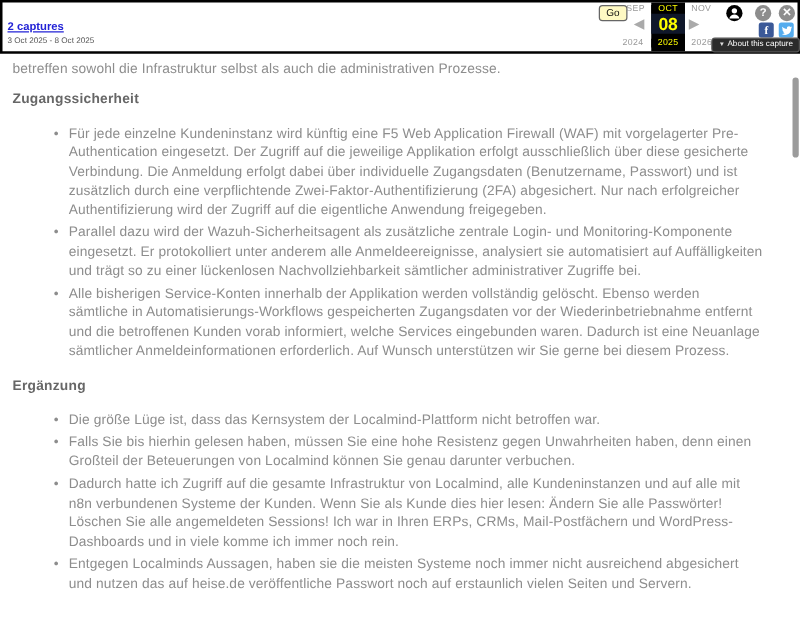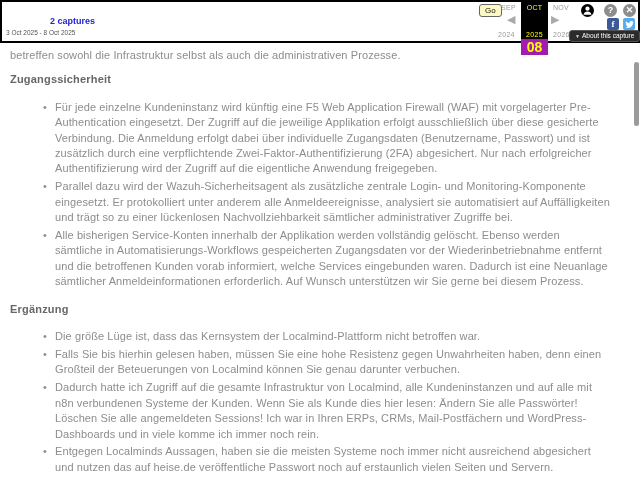--- a/index.html
+++ b/index.html
@@ -21,37 +21,37 @@
     color:#222; font-family:"Liberation Sans", sans-serif; background:#fff;
   }
   .wb-go {
     position:absolute; left:477px; top:2px; height:13px; padding:0 5px;
     font-size:8px; line-height:11px; color:#111;
     background:#fef9c3; border:1px solid #666; border-radius:3px;
     font-family:"Liberation Sans", sans-serif;
   }
   .wb-captures {
     position:absolute; left:4px; top:14px;
-    font-size:9px; font-weight:bold; color:#2323d6; margin-left:44px;
+    font-size:9px; font-weight:bold; color:#2323d6; text-decoration:underline;
   }
   .wb-dates {
     position:absolute; left:4px; top:27px;
     font-size:6.5px; color:#555;
   }
   .wb-strip {
     position:absolute; left:519px; top:0; width:27px; height:39px;
     background:#000;
   }
   .wb-month, .wb-year { position:absolute; font-size:7px; color:#999; letter-spacing:.3px; }
   .wb-month.active, .wb-year.active {
     color:#ffff00; background:#000; text-align:center;
   }
   .wb-day {
     position:absolute; left:519px; top:9px; width:27px; text-align:center;
-    font-size:14px; font-weight:bold; color:#ffff00; background:#a21caf;margin-top:28px;
+    font-size:14px; font-weight:bold; color:#ffff00; background:#0f172a;
   }
   .wb-arrow {
     position:absolute; top:12px; font-size:11px; color:#aaaaaa; line-height:11px;
     cursor:pointer; background:none; border:none; padding:0;
   }
   .wb-circle {
     position:absolute; top:2px; width:13px; height:13px; border-radius:50%;
     background:#8d8d8d; color:#fff; text-align:center;
     font-size:9px; line-height:13px; font-weight:bold; cursor:pointer;
   }

